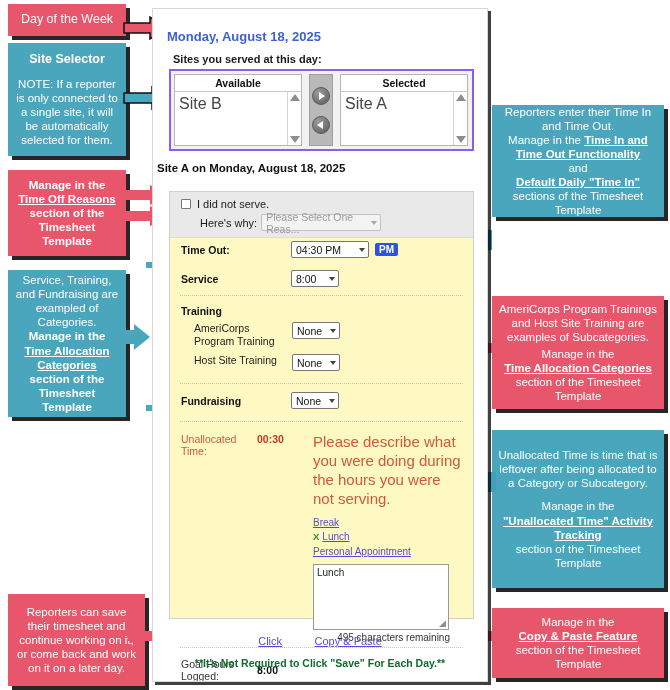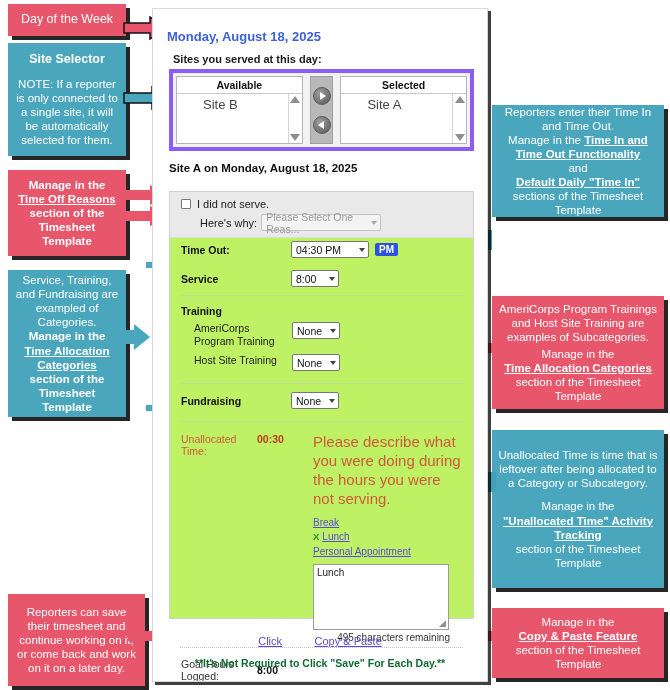--- a/index.html
+++ b/index.html
@@ -55,35 +55,35 @@
   }
   .sites-label{
     position:absolute;left:20px;top:44px;
     font-size:11px;font-weight:bold;color:#1a1a1a;
   }
   
   .dual{
     position:absolute;left:16px;top:60px;
     width:305px;height:82px;
     background:#f2f2f2;
-    border:4px solid #8b5cf6;
+    border:2px solid #8b5cf6;
     box-sizing:border-box;
     display:flex;
     padding:3px;
   }
   .listpane{
     width:128px;background:#ffffff;border:1px solid #b5b5b5;
     box-sizing:border-box;display:flex;flex-direction:column;
   }
   .listpane .hdr{
     text-align:center;font-size:10.5px;font-weight:bold;color:#111;
     padding:2px 0 2px 0;border-bottom:1px solid #c9c9c9;background:#fff;
   }
   .listbody{flex:1;display:flex;position:relative;}
-  .listitems{flex:1;font-size:13px;color:#444;padding:3px 0 0 4px;margin-left:22px;}
+  .listitems{flex:1;font-size:16px;color:#444;padding:3px 0 0 4px;}
   .lscroll{
     width:13px;background:#ffffff;border-left:1px solid #d5d5d5;
     display:flex;flex-direction:column;justify-content:space-between;
     align-items:center;padding:2px 0;
   }
   .caret-up,.caret-down{width:0;height:0;border-left:5px solid transparent;border-right:5px solid transparent;}
   .caret-up{border-bottom:7px solid #8d8d8d;}
   .caret-down{border-top:7px solid #8d8d8d;}
   .midbar{
     width:24px;margin:0 7px;background:#b9b9b9;border:1px solid #9e9e9e;
@@ -94,31 +94,31 @@
     width:16px;height:16px;border-radius:50%;
     background:radial-gradient(circle at 35% 30%,#9c9c9c,#6e6e6e 70%,#4a4a4a);
     border:1px solid #5a5a5a;
     display:flex;align-items:center;justify-content:center;
   }
   .rbtn .tri{width:0;height:0;border-top:4px solid transparent;border-bottom:4px solid transparent;}
   .rbtn .tri.r{border-left:6px solid #ffffff;margin-left:2px;}
   .rbtn .tri.l{border-right:6px solid #ffffff;margin-right:2px;}
 
   .site-head{
-    position:absolute;left:16px;top:153px;
+    position:absolute;left:4px;top:153px;
     font-size:11.5px;font-weight:bold;color:#111;
   }
 
   
   .form-card{
     position:absolute;left:16px;top:182px;
     width:305px;height:428px;
     border:1px solid #d0d0d0;
     box-sizing:border-box;
-    background:#bef264;
+    background:#fef9c3;
   }
   .didnot{
     background:#e9e9e9;
     padding:5px 0 6px 0;
     border-bottom:1px solid #dcdcdc;
   }
   .row-chk{display:flex;align-items:center;padding:1px 0 0 11px;}
   .chk{
     width:10px;height:10px;border:1px solid #767676;background:#fff;
     border-radius:1px;box-sizing:border-box;margin-right:6px;

